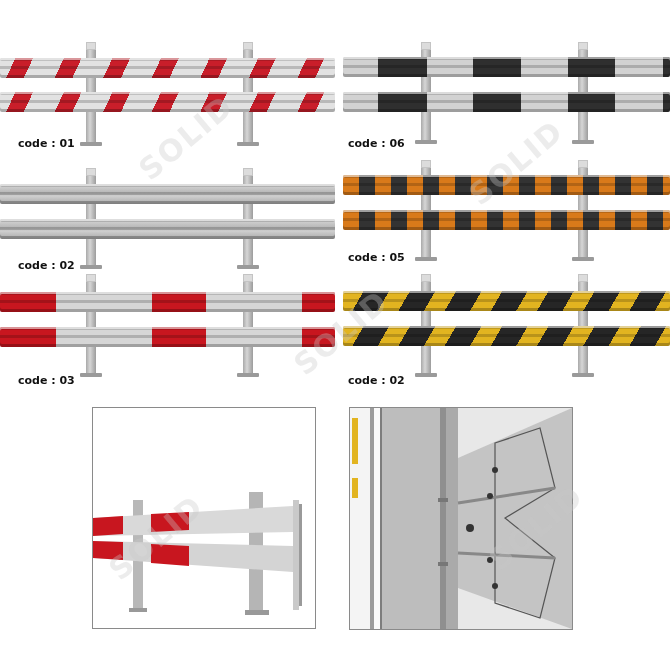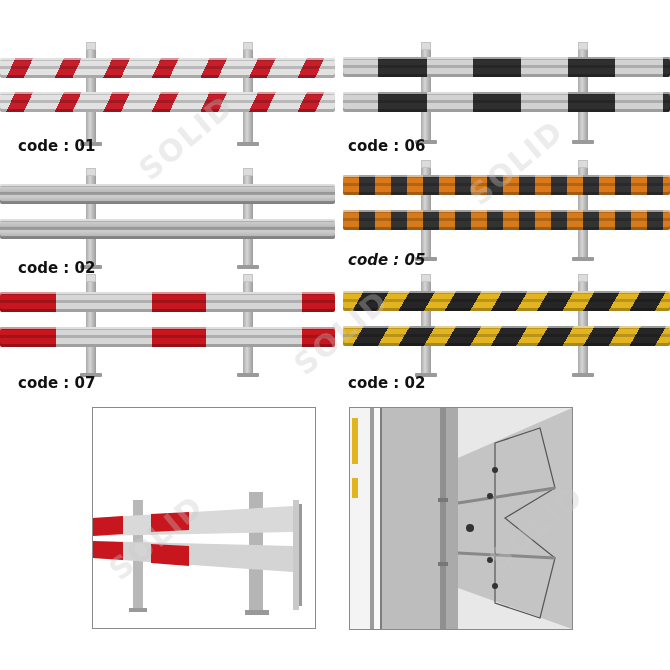--- a/index.html
+++ b/index.html
@@ -4,21 +4,21 @@
 <style>
   html, body { margin:0; padding:0; background:#ffffff; }
   body { width:670px; height:670px; position:relative; overflow:hidden; font-family:"DejaVu Sans", sans-serif; }
   .cell { position:absolute; width:335px; height:120px; }
   .rail { position:absolute; left:0; right:0; height:20px; border-radius:2px;
           box-shadow: inset 0 2px 0 rgba(255,255,255,0.55), inset 0 -3px 0 rgba(0,0,0,0.25), inset 0 9px 0 -6px rgba(0,0,0,0.15); }
   .rail::after { content:""; position:absolute; left:0; right:0; top:8px; height:3px; background:rgba(0,0,0,0.18); }
   .post { position:absolute; width:10px; background:linear-gradient(90deg,#a9a9a9,#d6d6d6 40%,#9c9c9c); }
   .post .cap { position:absolute; top:-6px; left:0; width:10px; height:8px; background:#dcdcdc; border:1px solid #c4c4c4; box-sizing:border-box; }
   .base { position:absolute; width:22px; height:4px; background:#9a9a9a; border-radius:1px; }
-  .label { position:absolute; font-weight:bold; font-size:15px; color:#111; }
+  .label { position:absolute; font-weight:bold; font-size:11px; color:#111; }
   .panel { position:absolute; border:1px solid #8a8a8a; box-sizing:border-box; background:#fff; overflow:hidden; }
   .watermark { position:absolute; font-weight:bold; font-size:30px; color:rgba(200,200,200,0.35); transform:rotate(-40deg); letter-spacing:2px; pointer-events:none; }
 
   
   .p01 { background:repeating-linear-gradient(115deg,#e2e2e2 0 14px,#c91e2a 14px 30px,#e2e2e2 30px 44px); }
   .p02 { background:linear-gradient(180deg,#d8d8d8,#b5b5b5 45%,#cfcfcf 60%,#a9a9a9); }
   .p03 { background:linear-gradient(90deg,#c8161f 0 56px,#d6d6d6 56px 152px,#c8161f 152px 206px,#d6d6d6 206px 302px,#c8161f 302px 335px); }
   .p04 { background:linear-gradient(90deg,#d2d2d2 0 35px,#2f2f2f 35px 84px,#d2d2d2 84px 130px,#2f2f2f 130px 178px,#d2d2d2 178px 225px,#2f2f2f 225px 272px,#d2d2d2 272px 320px,#2f2f2f 320px 335px); }
   .p05 { background:repeating-linear-gradient(90deg,#d97a1a 0 16px,#333 16px 32px); }
   .p06 { background:repeating-linear-gradient(120deg,#e2b420 0 18px,#262626 18px 40px); }
@@ -61,38 +61,38 @@
   <div class="post" style="left:86px;top:10px;height:95px;">
       <div class="cap"></div>
     </div>
   <div class="post" style="left:243px;top:10px;height:95px;">
       <div class="cap"></div>
     </div>
   <div class="rail p03" style="top:22px;"></div>
   <div class="rail p03" style="top:57px;"></div>
   <div class="base" style="left:80px;top:103px;"></div>
   <div class="base" style="left:237px;top:103px;"></div>
-  <div class="label" style="left:18px;top:104px;">code : 07</div>
+  <div class="label" style="left:18px;top:104px;">code : 03</div>
 </div>
 
 <div class="cell" style="left:335px;top:40px;">
   <div class="post" style="left:86px;top:8px;height:95px;">
       <div class="cap"></div>
     </div>
   <div class="post" style="left:243px;top:8px;height:95px;">
       <div class="cap"></div>
     </div>
   <div class="rail p04" style="top:17px;left:8px;"></div>
   <div class="rail p04" style="top:52px;left:8px;"></div>
   <div class="base" style="left:80px;top:100px;"></div>
   <div class="base" style="left:237px;top:100px;"></div>
   <div class="label" style="left:13px;top:97px;">code : 06</div>
 </div>
 
-<div class="cell" style="left:335px;top:160px;font-style:italic;">
+<div class="cell" style="left:335px;top:160px;">
   <div class="post" style="left:86px;top:6px;height:92px;">
       <div class="cap"></div>
     </div>
   <div class="post" style="left:243px;top:6px;height:92px;">
       <div class="cap"></div>
     </div>
   <div class="rail p05" style="top:15px;left:8px;"></div>
   <div class="rail p05" style="top:50px;left:8px;"></div>
   <div class="base" style="left:80px;top:97px;"></div>
   <div class="base" style="left:237px;top:97px;"></div>

